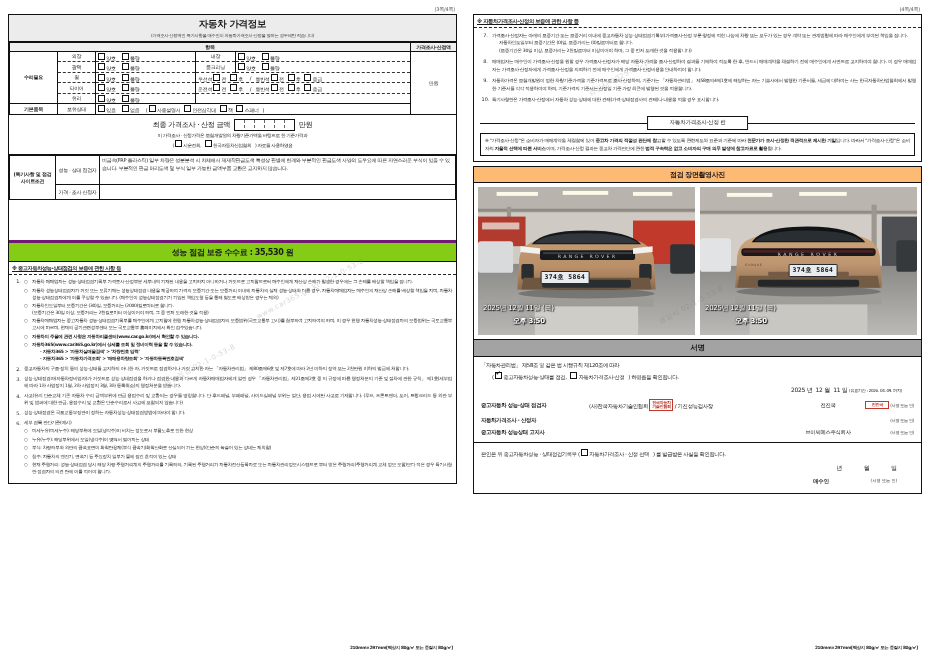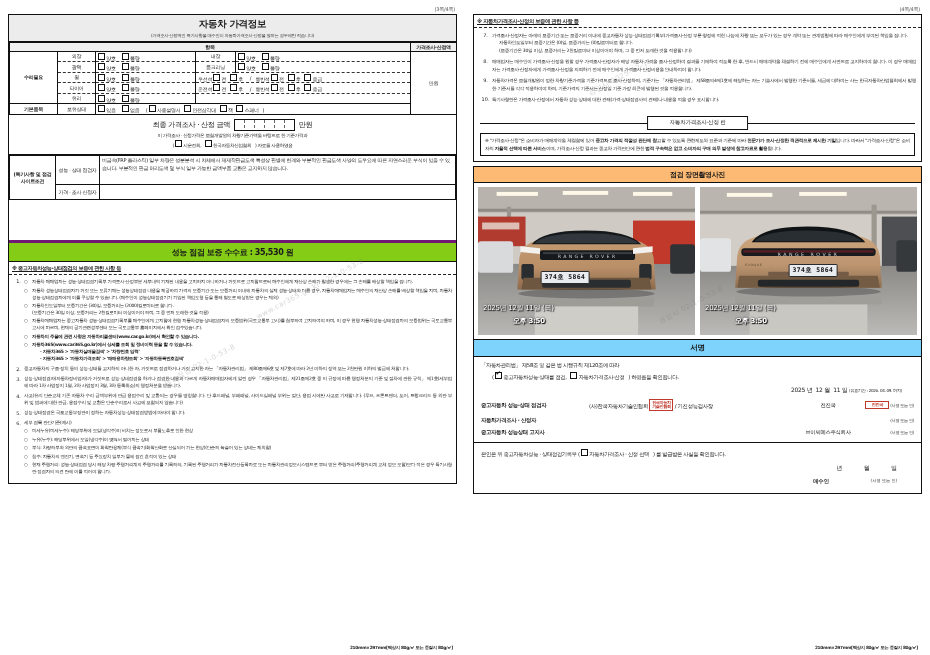--- a/index.html
+++ b/index.html
@@ -248,21 +248,21 @@
     color:#111;
     font-family:"DejaVu Sans Mono","Liberation Mono",monospace;
     font-size:6.4px;
     font-weight:bold;
     padding:1px 3px;
     letter-spacing:0.4px;
     white-space:nowrap;
   }
 
   .sign-band{
-    background:#7dd3fc;
+    background:#a3a3a3;
     border:1px solid #111;
     border-top:none;
     text-align:center;
     font-size:7.6px;font-weight:bold;
     padding:3px 0;
     letter-spacing:-0.4px;
   }
   .sign-body{
     border:1px solid #111;
     border-top:none;

